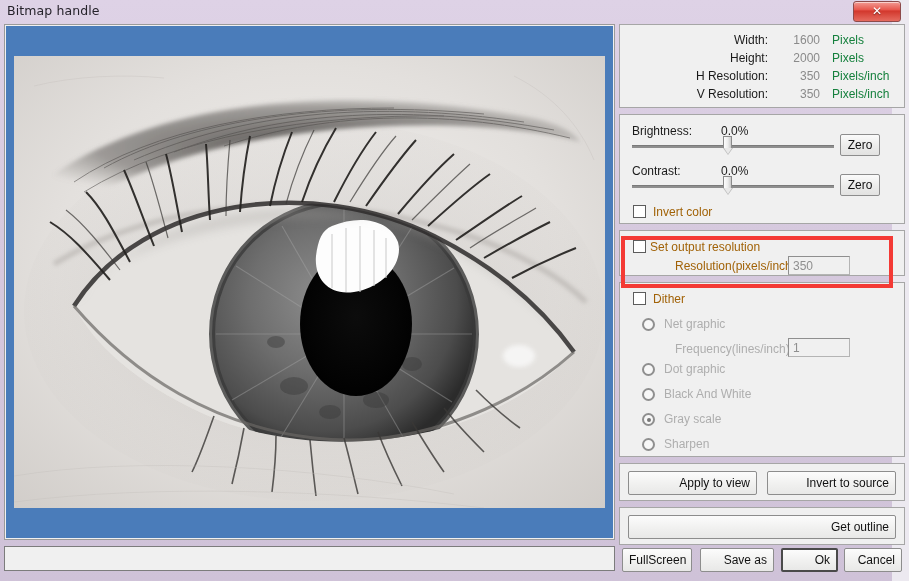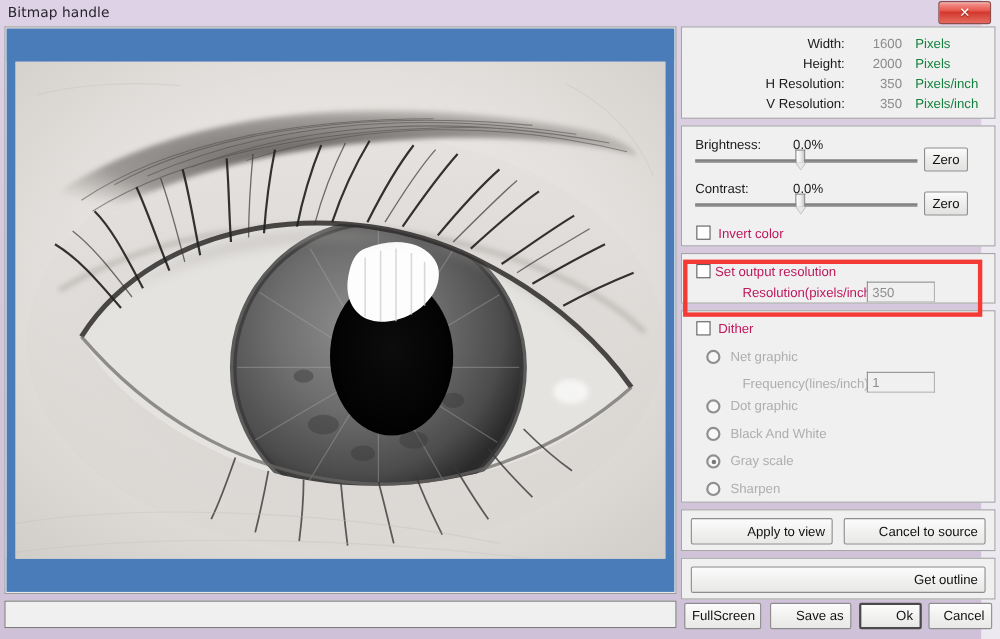--- a/index.html
+++ b/index.html
@@ -65,21 +65,21 @@
   .thumb u:after{content:"";position:absolute;left:-4.5px;top:-7px;width:0;height:0;
       border-left:4.5px solid transparent;border-right:4.5px solid transparent;
       border-top:6px solid #e9e9e9;}
   .zero{position:absolute;width:40px;height:22px;font-size:12px;
       background:linear-gradient(180deg,#fbfbfb,#ececeb 52%,#e2e2e1);
       border:1px solid #8d8d8d;border-radius:2px;cursor:pointer;color:#111;}
 
   
   .cb{position:absolute;width:13px;height:13px;background:#fff;
       border:1px solid #5c5c5c;box-sizing:border-box;cursor:pointer;}
-  .cbtext{position:absolute;font-size:12px;color:#be185d;}
+  .cbtext{position:absolute;font-size:12px;color:#a16207;}
   .cbtext.dis{color:#aeaeae;}
   .rb{position:absolute;width:13px;height:13px;border-radius:50%;background:#f7f7f7;
       border:2px solid #8f8f8f;box-sizing:border-box;cursor:pointer;}
   .rb.on:after{content:"";position:absolute;left:2.5px;top:2.5px;width:4px;height:4px;
       border-radius:50%;background:#777;}
 
   
   .tin{position:absolute;background:#f0f0f0;border:1px solid #b4b4b4;
       border-top:1px solid #8f8f8f;border-left:1px solid #8f8f8f;box-sizing:border-box;
       font-size:12px;color:#8f8f8f;padding:2px 0 0 4px;cursor:text;}
@@ -342,21 +342,21 @@
 
       <div class="rb on" style="left:22px;top:130px;"></div>
       <span class="cbtext dis" style="left:44px;top:129px;">Gray scale</span>
 
       <div class="rb" style="left:22px;top:155px;"></div>
       <span class="cbtext dis" style="left:44px;top:154px;">Sharpen</span>
     </div>
 
     <div class="group btngrp">
       <button class="btn" style="left:8px;top:7px;width:129px;height:24px;">Apply to view</button>
-      <button class="btn" style="left:147px;top:7px;width:129px;height:24px;">Cancel to source</button>
+      <button class="btn" style="left:147px;top:7px;width:129px;height:24px;">Invert to source</button>
     </div>
 
     <div class="group btngrp">
       <button class="btn" style="left:8px;top:7px;width:268px;height:24px;">Get outline</button>
     </div>
 
   </div>
 
   <div class="redbox" style="left:621px;top:236px;width:272px;height:52px;"></div>
 

